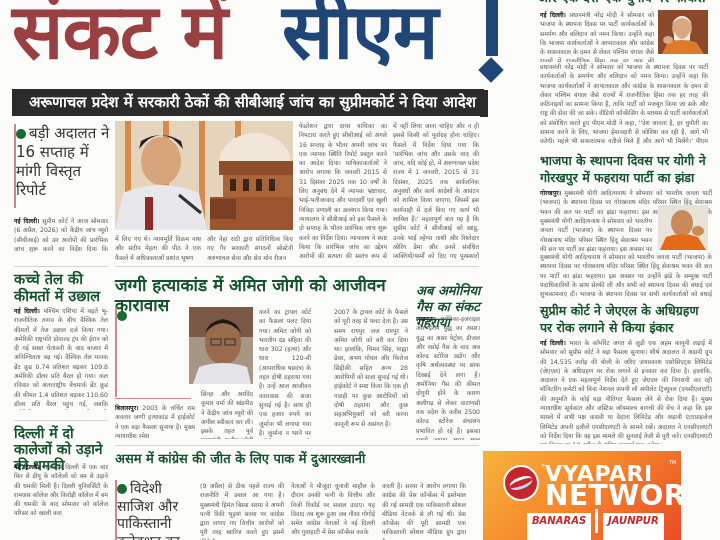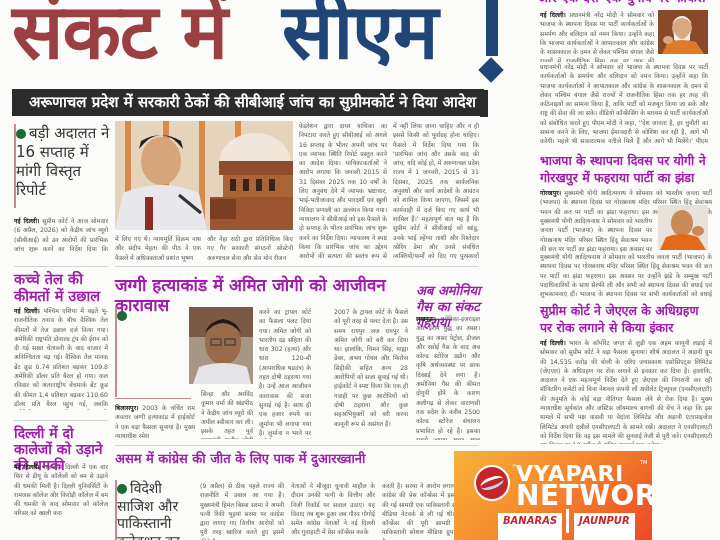--- a/index.html
+++ b/index.html
@@ -7,27 +7,27 @@
   body { font-family: "DejaVu Sans", "Liberation Sans", sans-serif; color: #333; position: relative; }
   .masthead-word { position: absolute; top: -18px; font-family: "DejaVu Sans", sans-serif; font-weight: bold; font-size: 76px; line-height: 100px; letter-spacing: -1px; white-space: nowrap; }
   .m1 { left: 12px; color: #9a3f42; }
   .m2 { left: 282px; color: #1f4677; }
   .exclaim { position: absolute; left: 486px; top: 0; width: 12px; height: 56px; background: #1f4677; }
   .diamond { position: absolute; left: 482px; top: 61px; width: 18px; height: 18px; background: #1f4677; transform: rotate(45deg); }
   .banner { position: absolute; left: 12px; top: 89px; width: 472px; height: 27px; background: #2b2b2b; color: #fff; font-size: 15px; font-weight: bold; line-height: 27px; padding-left: 17px; white-space: nowrap; overflow: hidden; }
   .side-banner { position: absolute; left: 480px; top: 90px; width: 8px; height: 27px; background: #2b2b2b; }
   .col-text { position: absolute; font-size: 6.2px; line-height: 9.3px; color: #555; text-align: justify; overflow: hidden; }
   .col-text b { color: #222; }
-  .head { position: absolute; font-weight: bold; color: #a21caf; line-height: 1.15; }
+  .head { position: absolute; font-weight: bold; color: #14532d; line-height: 1.15; }
   .pull { position: absolute; border-left: 2px solid #c98a8f; font-size: 15px; line-height: 19px; color: #333; }
   .pull .dot { display: inline-block; width: 10px; height: 10px; border-radius: 50%; background: #1a6a32; margin-right: 3px; vertical-align: middle; }
   .pull-bottom { position: absolute; height: 1px; background: #c98a8f; }
   .photo { position: absolute; overflow: hidden; }
   .rule { position: absolute; height: 1px; background: #d3d3d3; }
-  .ad { position: absolute; left: 454px; top: 451px; width: 198px; height: 89px; background: linear-gradient(135deg, #f7b23b 0%, #f58a2c 45%, #ea4a26 100%); overflow: hidden; }
+  .ad { position: absolute; left: 483px; top: 451px; width: 198px; height: 89px; background: linear-gradient(135deg, #f7b23b 0%, #f58a2c 45%, #ea4a26 100%); overflow: hidden; }
   .ad .logo { position: absolute; left: 20px; top: 14px; width: 36px; height: 36px; border-radius: 50%; background: #c6262b; border: 2px solid #fff; }
   .ad .wave { position: absolute; left: 4px; top: 10px; width: 24px; height: 12px; border-top: 3px solid #fff; border-bottom: 3px solid #b8d7f0; border-radius: 50%; transform: rotate(-20deg); }
   .ad .t1 { position: absolute; left: 62px; top: 12px; font-size: 22px; font-weight: bold; color: #fff; letter-spacing: 0.5px; line-height: 22px; }
   .ad .t2 { position: absolute; left: 62px; top: 34px; font-size: 28px; font-weight: bold; color: #fff; letter-spacing: 0.5px; line-height: 22px; }
   .ad .tm { position: absolute; left: 186px; top: 8px; font-size: 5px; color: #fff; }
   .ad .reg { position: absolute; left: 58px; top: 12px; font-size: 4px; color: #fff; }
   .ad .pill { position: absolute; top: 62px; height: 29px; background: #fff; color: #c6262b; font-size: 10px; font-weight: bold; font-style: italic; line-height: 16px; padding: 0 5px; }
   .ad .sep { position: absolute; left: 112px; top: 58px; width: 3px; height: 24px; background: #fff; }
 </style>
 </head>

